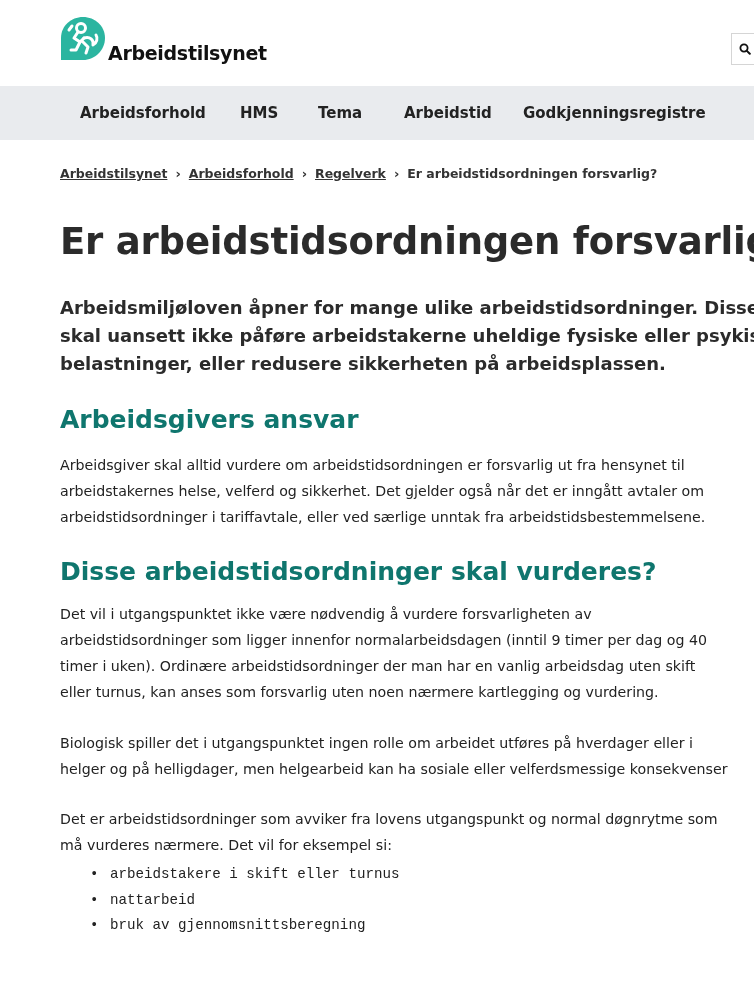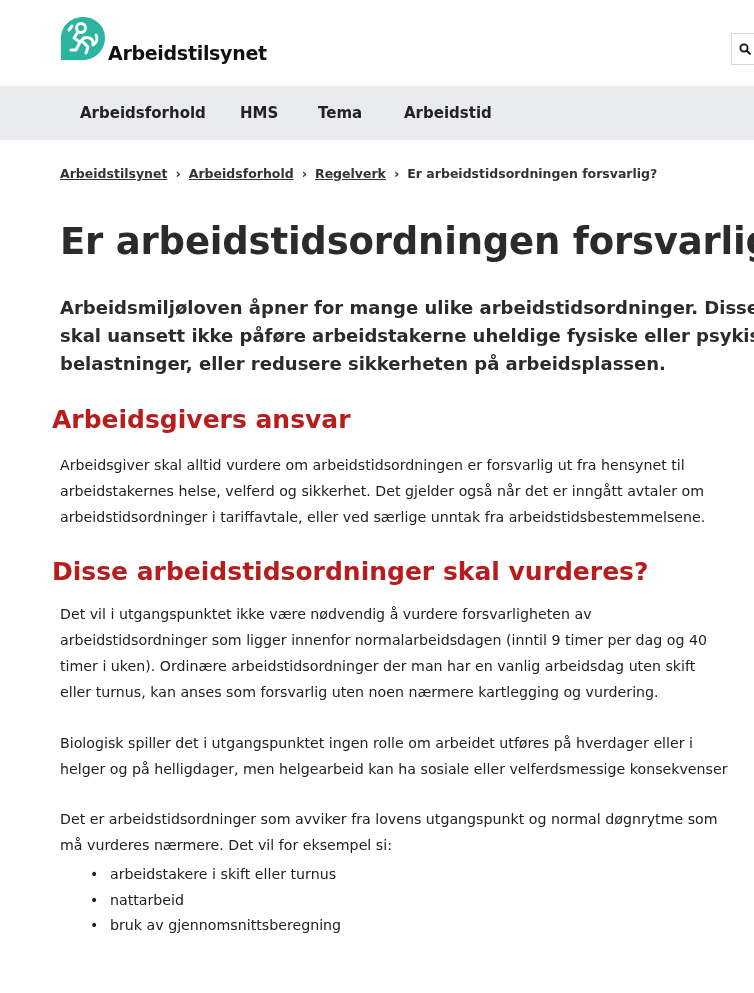--- a/index.html
+++ b/index.html
@@ -17,26 +17,26 @@
 
   .breadcrumb { position: absolute; left: 60px; top: 166px; font-size: 12.5px; font-weight: bold; color: #333; display: flex; align-items: center; white-space: nowrap; }
   .breadcrumb a { color: #333; text-decoration: underline; }
   .bc-sep { margin: 0 8px; font-size: 13px; }
 
   .page-title { position: absolute; left: 60px; top: 220px; font-size: 37px; font-weight: bold; color: #2b2b2b; white-space: nowrap; letter-spacing: -0.2px; }
 
   .ingress { position: absolute; left: 60px; top: 294px; width: 700px; font-size: 18px; font-weight: bold; line-height: 28px; color: #2b2b2b; }
   .ingress span { display: block; white-space: nowrap; }
 
-  h2 { position: absolute; left: 52px; font-size: 25px; font-weight: bold; color: #b91c1c; white-space: nowrap; }
+  h2 { position: absolute; left: 60px; font-size: 25px; font-weight: bold; color: #0f766e; white-space: nowrap; }
   .para { position: absolute; left: 60px; width: 720px; font-size: 14.2px; line-height: 26px; color: #222; }
   .para span { display: block; white-space: nowrap; }
 
   .list { position: absolute; left: 90px; top: 862px; font-size: 14.2px; line-height: 25.5px; color: #222; list-style: none; }
-  .list li { position: relative; padding-left: 20px; white-space: nowrap; }
+  .list li { position: relative; padding-left: 20px; white-space: nowrap; font-family: Liberation Mono, monospace; }
   .list li::before { content: "•"; position: absolute; left: 0; top: 0; font-size: 14px; }
 </style>
 </head>
 <body>
 
 <div class="header">
   <div class="logo">
     <svg class="logo-mark" viewBox="0 0 46 46">
       <path d="M23 1 C35 1 45 10 45 22 C45 34 35 44 23 44 L1 44 L1 22 C1 10 11 1 23 1 Z" fill="#2bb5a0"></path>
       <g fill="none" stroke="#ffffff" stroke-width="3" stroke-linecap="round" stroke-linejoin="round">
@@ -56,20 +56,21 @@
       <line x1="7.6" y1="7.6" x2="10.8" y2="10.8" stroke="#111" stroke-width="2" stroke-linecap="round"></line>
     </svg>
   </div>
 </div>
 
 <div class="nav">
   <span class="nav-item" style="left:80px;">Arbeidsforhold</span>
   <span class="nav-item" style="left:240px;">HMS</span>
   <span class="nav-item" style="left:318px;text-align:right;">Tema</span>
   <span class="nav-item" style="left:404px;">Arbeidstid</span>
+  <span class="nav-item" style="left:523px;">Godkjenningsregistre</span>
 </div>
 
 <div class="breadcrumb">
   <a>Arbeidstilsynet</a>
   <span class="bc-sep">›</span>
   <a>Arbeidsforhold</a>
   <span class="bc-sep">›</span>
   <a>Regelverk</a>
   <span class="bc-sep">›</span>
   <span>Er arbeidstidsordningen forsvarlig?</span>

